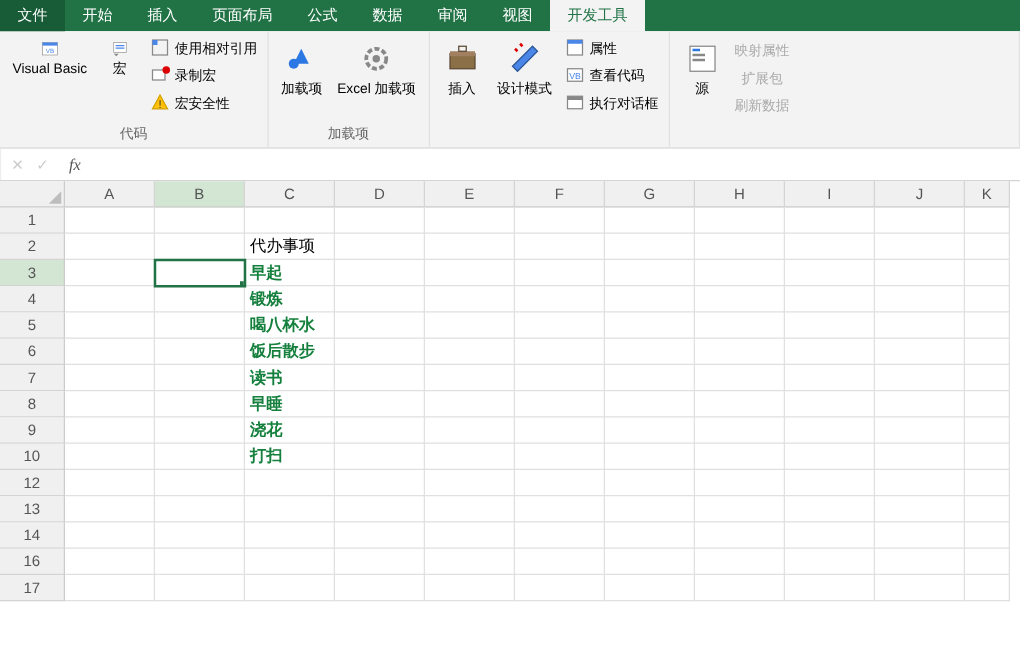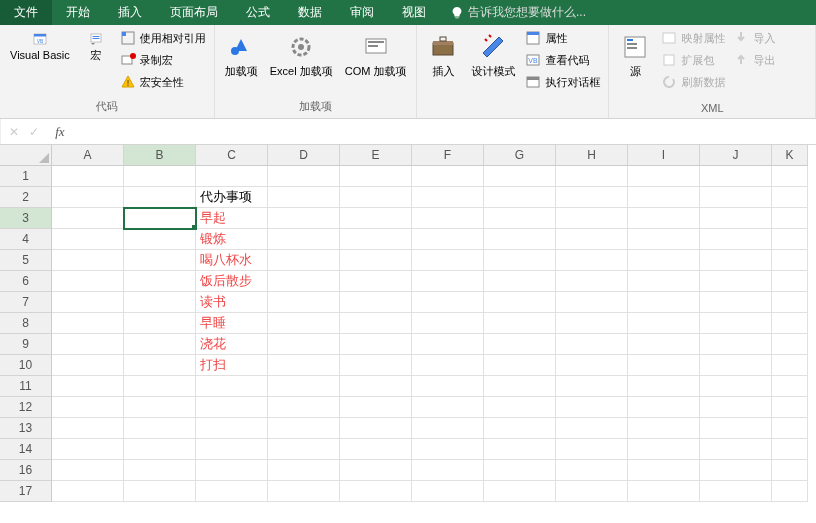--- a/index.html
+++ b/index.html
@@ -10,58 +10,53 @@
 .tab.file { background: #185c37; }
 .tell-me { color: #ddd; display: flex; align-items: center; gap: 4px; padding: 0 10px; font-size: 12px; }
 .ribbon { display: flex; background: #f3f3f3; height: 94px; border-bottom: 1px solid #d4d4d4; }
 .group { display: flex; flex-direction: column; border-right: 1px solid #e1e1e1; padding: 2px 4px; position: relative; }
 .group-body { flex: 1; display: flex; align-items: flex-start; }
 .group-label { text-align: center; font-size: 11px; color: #666; padding-bottom: 2px; }
 .btn-large { display: flex; flex-direction: column; align-items: center; justify-content: flex-start; padding: 4px 6px; cursor: pointer; min-width: 40px; }
 .btn-large svg, .btn-large .ico { margin-bottom: 2px; }
 .btn-large span { font-size: 11px; line-height: 13px; text-align: center; }
 .btn-row { display: flex; align-items: center; padding: 1px 4px; cursor: pointer; font-size: 11px; gap: 4px; height: 22px; }
-.btn-row.disabled { color: #aaa; }
+.btn-row.disabled { color: #aaa; flex-direction: column; }
 .ico { width: 16px; height: 16px; display: inline-block; }
 .namebox-bar { display: flex; align-items: center; height: 26px; border-bottom: 1px solid #d4d4d4; background: #fff; }
 .namebox { width: 92px; height: 20px; margin: 0 6px 0 26px; border: 1px solid #ccc; padding: 0 4px; font-size: 12px; display: flex; align-items: center; justify-content: space-between; }
 .fx-btns { display: flex; gap: 10px; padding: 0 8px; color: #888; border-left: 1px solid #eee; height: 100%; align-items: center; }
 .fx { font-style: italic; font-family: "Times New Roman", serif; font-size: 13px; color: #555; margin-left: 6px; }
 .sheet { display: flex; flex-direction: column; position: relative; }
 .sel-all { width: 52px; height: 21px; background: #f0f0f0; border-right: 1px solid #ccc; border-bottom: 1px solid #ccc; position: relative; }
 .sel-all::after { content: ""; position: absolute; right: 2px; bottom: 2px; border-style: solid; border-width: 0 0 10px 10px; border-color: transparent transparent #bdbdbd transparent; }
 .hdr-row { display: flex; height: 21px; }
 .col-h { background: #f0f0f0; border-right: 1px solid #d4d4d4; border-bottom: 1px solid #ccc; text-align: center; line-height: 20px; font-size: 12px; color: #555; flex: 0 0 auto; }
 .col-h.sel { background: #d3e5d3; }
 .row { display: flex; height: 21px; }
 .row-h { width: 52px; background: #f0f0f0; border-right: 1px solid #ccc; border-bottom: 1px solid #d4d4d4; text-align: center; line-height: 20px; font-size: 12px; color: #555; flex: 0 0 auto; }
 .row-h.sel { background: #d3e5d3; }
 .cell { border-right: 1px solid #e0e0e0; border-bottom: 1px solid #e0e0e0; padding: 0 4px; line-height: 20px; font-size: 13px; overflow: hidden; white-space: nowrap; flex: 0 0 auto; }
-.orange { color: #ef4444; }
+.orange { color: #15803d; font-weight: bold; }
 .active-cell { outline: 2px solid #217346; outline-offset: -1px; position: relative; }
 .active-cell::after { content: ""; position: absolute; right: -3px; bottom: -3px; width: 6px; height: 6px; background: #217346; }
 </style>
 </head>
 <body>
 
 <div class="tabs">
   <div class="tab file">文件</div>
   <div class="tab">开始</div>
   <div class="tab">插入</div>
   <div class="tab">页面布局</div>
   <div class="tab">公式</div>
   <div class="tab">数据</div>
   <div class="tab">审阅</div>
   <div class="tab">视图</div>
-  <div class="tell-me">
-    <svg width="14" height="14" viewBox="0 0 16 16">
-        <path fill="#fff" d="M8 1a5 5 0 00-3 9v2h6v-2a5 5 0 00-3-9zM6 13h4v1H6z"></path>
-      </svg>
-    <span>告诉我您想要做什么...</span>
-  </div>
+  <div class="tab active">开发工具</div>
 </div>
 
 <div class="ribbon">
   <div class="group">
     <div class="group-body">
       <div class="btn-large">
         <svg class="ico" width="32" height="32" viewBox="0 0 32 32">
             <rect x="4" y="6" width="24" height="20" fill="#fff" stroke="#888"></rect>
             <rect x="4" y="6" width="24" height="5" fill="#4a86e8"></rect>
             <text x="16" y="23" font-size="10" text-anchor="middle" fill="#4a86e8">VB</text>
@@ -111,28 +106,20 @@
             <circle cx="10" cy="20" r="4" fill="#2b78e4"></circle>
           </svg>
         <span>加载项</span>
       </div>
       <div class="btn-large">
         <svg width="32" height="32" viewBox="0 0 32 32">
             <circle cx="16" cy="16" r="8" fill="none" stroke="#888" stroke-width="3" stroke-dasharray="4 2"></circle>
             <circle cx="16" cy="16" r="3" fill="#888"></circle>
           </svg>
         <span>Excel 加载项</span>
-      </div>
-      <div class="btn-large">
-        <svg width="32" height="32" viewBox="0 0 32 32">
-            <rect x="6" y="8" width="20" height="14" fill="#fff" stroke="#888"></rect>
-            <rect x="8" y="10" width="16" height="2" fill="#888"></rect>
-            <rect x="8" y="14" width="10" height="2" fill="#888"></rect>
-          </svg>
-        <span>COM 加载项</span>
       </div>
     </div>
     <div class="group-label">加载项</div>
   </div>
 
   <div class="group">
     <div class="group-body">
       <div class="btn-large">
         <svg width="32" height="32" viewBox="0 0 32 32">
             <rect x="6" y="12" width="20" height="12" fill="#8b6f47" stroke="#5a4730"></rect>
@@ -198,36 +185,21 @@
             </svg>
             <span>扩展包</span>
           </div>
         <div class="btn-row disabled">
             <svg width="16" height="16">
               <path d="M8 3a5 5 0 104 2" fill="none" stroke="#ccc" stroke-width="2"></path>
             </svg>
             <span>刷新数据</span>
           </div>
       </div>
-      <div>
-        <div class="btn-row disabled">
-            <svg width="16" height="16">
-              <path d="M8 2v8m-3-3l3 3 3-3" fill="none" stroke="#ccc" stroke-width="2"></path>
-            </svg>
-            <span>导入</span>
-          </div>
-        <div class="btn-row disabled">
-            <svg width="16" height="16">
-              <path d="M8 12V4m-3 3l3-3 3 3" fill="none" stroke="#ccc" stroke-width="2"></path>
-            </svg>
-            <span>导出</span>
-          </div>
-      </div>
-    </div>
-    <div class="group-label">XML</div>
+    </div>
   </div>
 </div>
 
 <div class="namebox-bar">
   <div class="fx-btns">
     <span style="color:#ccc">✕</span>
     <span style="color:#ccc">✓</span>
     <span class="fx">fx</span>
   </div>
   <div style="flex:1;padding:0 6px"></div>
@@ -383,34 +355,20 @@
         <div class="cell" style="width: 72px;"></div>
         <div class="cell" style="width: 72px;"></div>
         <div class="cell" style="width: 72px;"></div>
         <div class="cell" style="width: 72px;"></div>
         <div class="cell" style="width: 72px;"></div>
         <div class="cell" style="width: 72px;"></div>
         <div class="cell" style="width: 72px;"></div>
         <div class="cell" style="width: 36px;"></div>
       </div>
       <div class="row">
-        <div class="row-h">11</div>
-        <div class="cell" style="width: 72px;"></div>
-        <div class="cell" style="width: 72px;"></div>
-        <div class="cell" style="width: 72px;"></div>
-        <div class="cell" style="width: 72px;"></div>
-        <div class="cell" style="width: 72px;"></div>
-        <div class="cell" style="width: 72px;"></div>
-        <div class="cell" style="width: 72px;"></div>
-        <div class="cell" style="width: 72px;"></div>
-        <div class="cell" style="width: 72px;"></div>
-        <div class="cell" style="width: 72px;"></div>
-        <div class="cell" style="width: 36px;"></div>
-      </div>
-      <div class="row">
         <div class="row-h">12</div>
         <div class="cell" style="width: 72px;"></div>
         <div class="cell" style="width: 72px;"></div>
         <div class="cell" style="width: 72px;"></div>
         <div class="cell" style="width: 72px;"></div>
         <div class="cell" style="width: 72px;"></div>
         <div class="cell" style="width: 72px;"></div>
         <div class="cell" style="width: 72px;"></div>
         <div class="cell" style="width: 72px;"></div>
         <div class="cell" style="width: 72px;"></div>

